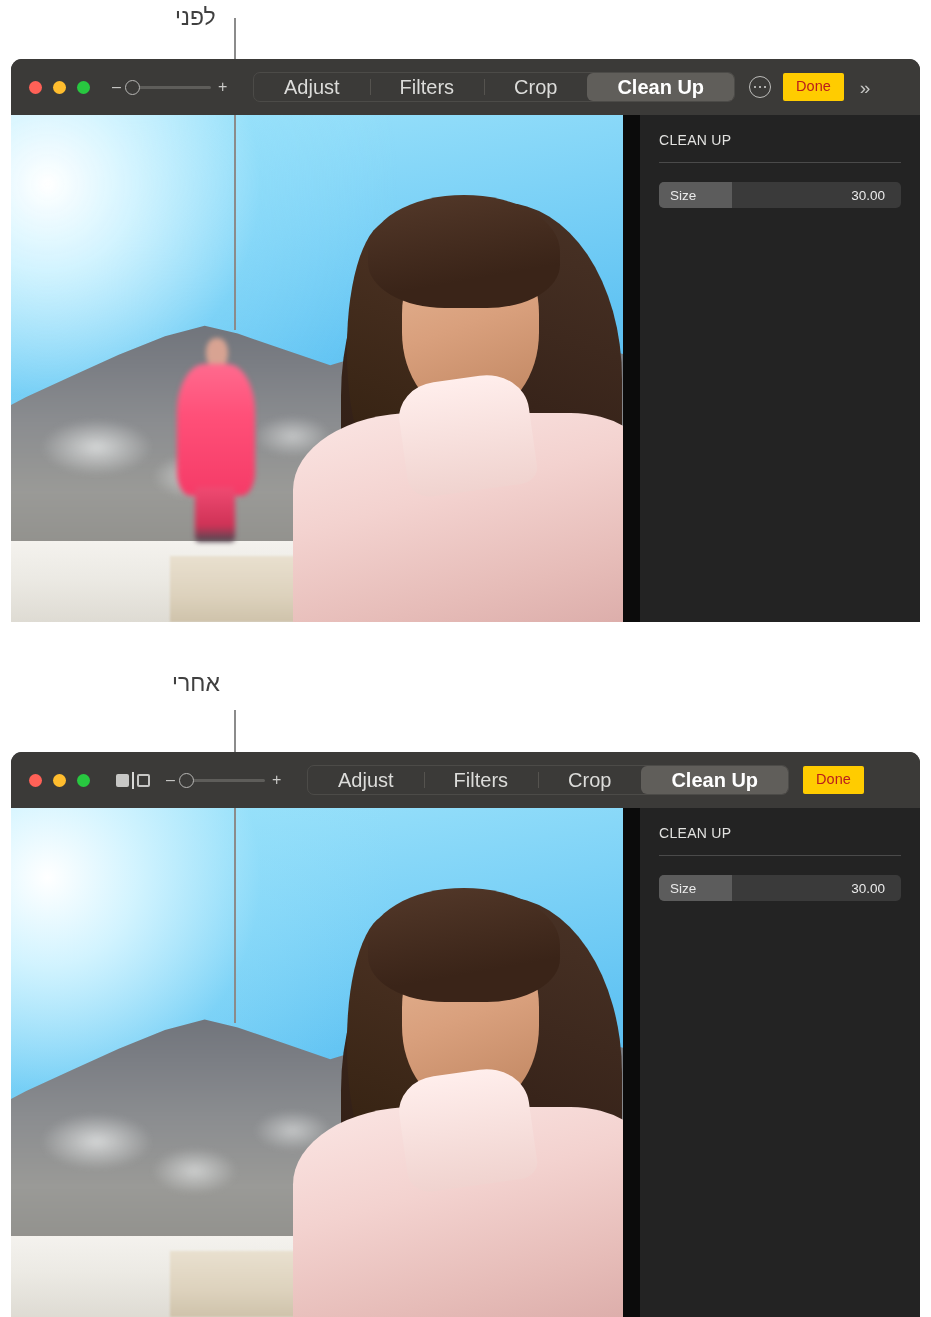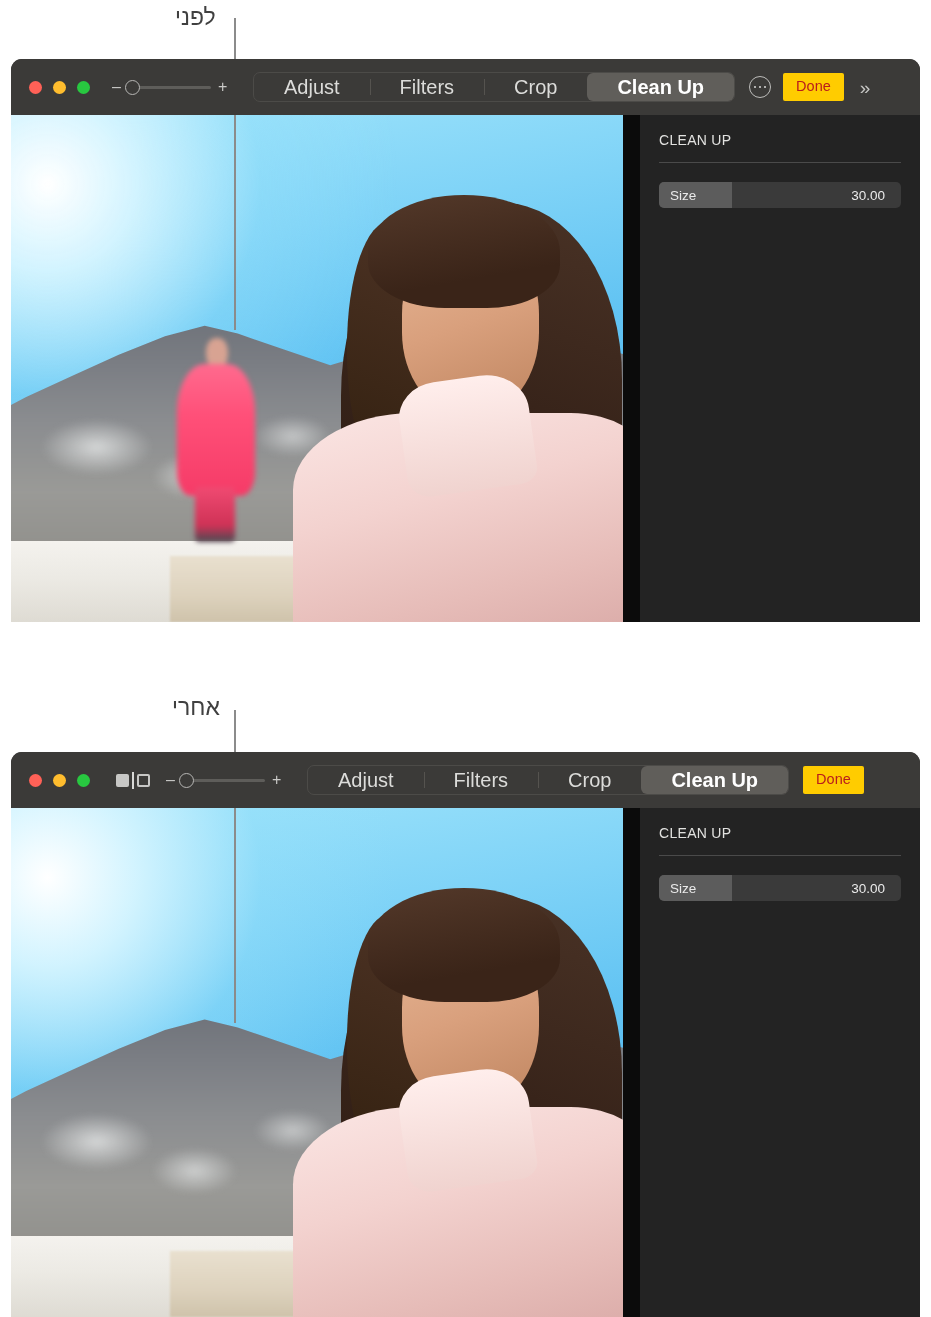--- a/index.html
+++ b/index.html
@@ -369,21 +369,21 @@
         <div class="panel-divider"></div>
         <div class="slider-row">
           <span class="slider-fill" style="width: 30%;"></span>
           <span class="slider-label">Size</span>
           <span class="slider-value">30.00</span>
         </div>
       </div>
     </div>
   </div>
 
-  <div class="callout-label" style="left:172px; top:696px;text-align:center;">אחרי</div>
+  <div class="callout-label" style="left:172px; top:672px;text-align:center;">אחרי</div>
   <div class="callout-line" style="left:234px; top:710px; height:44px;"></div>
 
   <div class="window w2">
 
     <div class="toolbar">
 
       <div class="traffic">
         <span class="tl red"></span>
         <span class="tl yellow"></span>
         <span class="tl green"></span>

